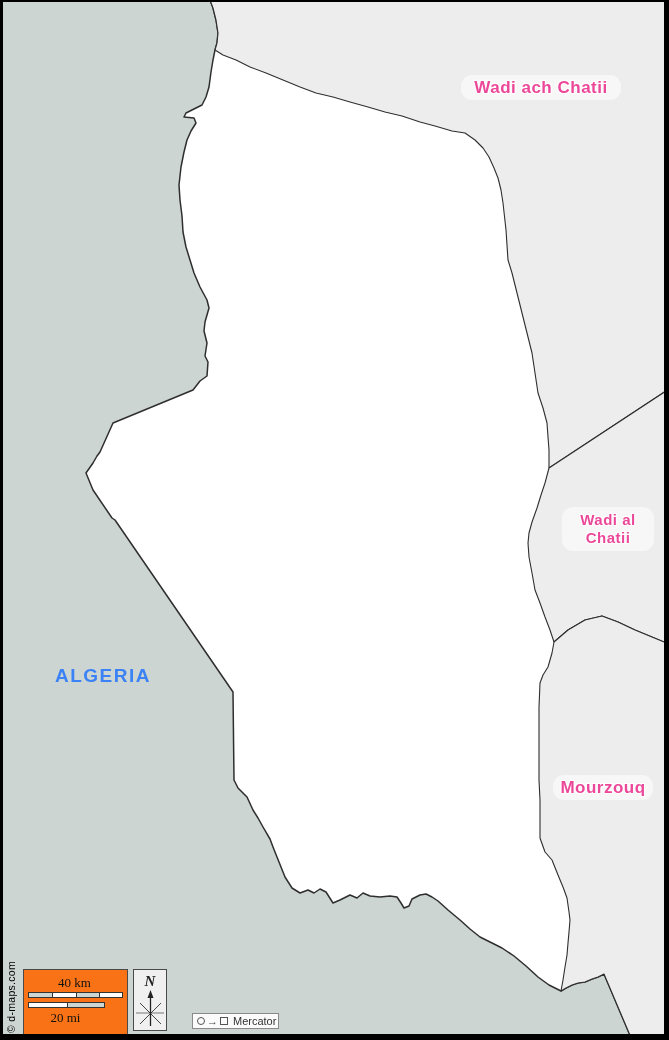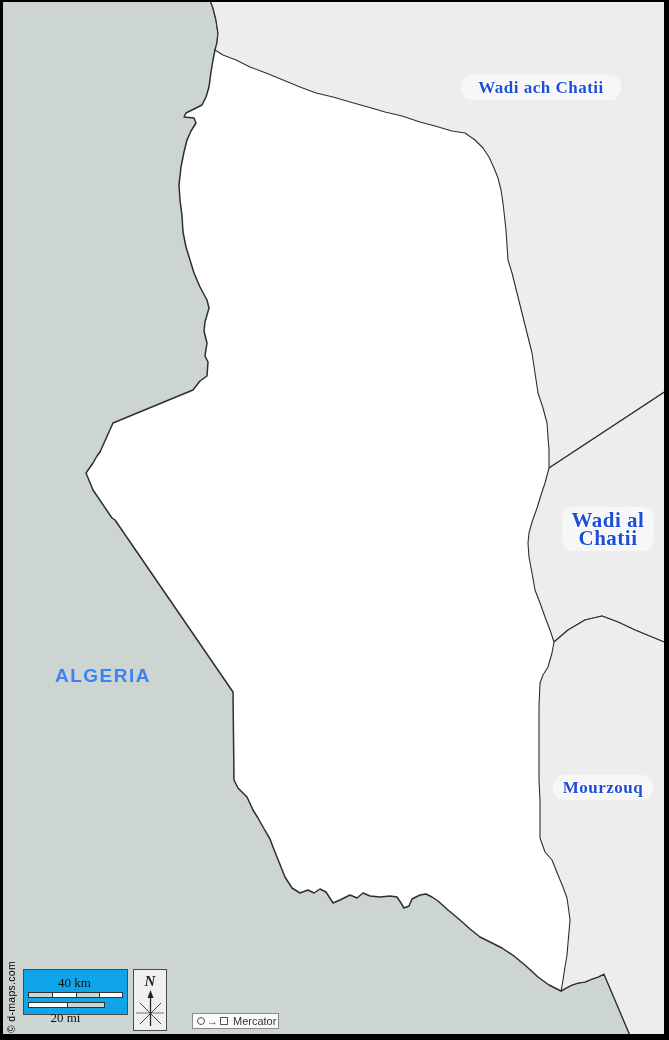--- a/index.html
+++ b/index.html
@@ -11,37 +11,37 @@
   svg.basemap{position:absolute;left:0;top:0;display:block;}
   .frame{
     position:absolute;inset:0;pointer-events:none;
     border-style:solid;border-color:#000;
     border-width:2px 5px 6px 3px;
   }
   
   .region-label{
     position:absolute;display:flex;flex-direction:column;
     align-items:center;justify-content:center;
-    font-weight:bold;color:#1d4ed8;
+    font-weight:bold;color:#ec4899;
     background:rgba(255,255,255,0.55);border-radius:11px;
     text-shadow:-1px -1px 0 #fff,1px -1px 0 #fff,-1px 1px 0 #fff,1px 1px 0 #fff;
-    letter-spacing:.5px;white-space:nowrap;font-family:Liberation Serif, serif;
+    letter-spacing:.5px;white-space:nowrap;
   }
   .label-chatii{left:461px;top:75px;width:160px;height:25px;font-size:17px;}
-  .label-hayaat{left:562px;top:507px;width:92px;height:44px;font-size:21px;line-height:18px;}
+  .label-hayaat{left:562px;top:507px;width:92px;height:44px;font-size:15px;line-height:18px;}
   .label-mourzouq{left:553px;top:775px;width:100px;height:25px;font-size:17px;}
   .label-algeria{
     position:absolute;left:55px;top:665px;
     font-size:19px;font-weight:bold;letter-spacing:1.5px;color:#3b82f6;
     white-space:nowrap;
   }
   
   .scalebar-box{
-    position:absolute;left:23px;top:969px;width:105px;height:46px;
-    background:#0ea5e9;border:1px solid #4a4a4a;box-sizing:border-box;
+    position:absolute;left:23px;top:969px;width:105px;height:72px;
+    background:#f97316;border:1px solid #4a4a4a;box-sizing:border-box;
   }
   .scalebar-box .km-text,.scalebar-box .mi-text{
     position:absolute;font-family:"Liberation Serif",serif;
     font-size:13px;color:#111;text-align:center;
   }
   .scalebar-box .km-text{left:4px;top:5px;width:93px;}
   .scalebar-box .mi-text{left:4px;top:40px;width:75px;}
   .bar{position:absolute;display:flex;border:1px solid #333;box-sizing:content-box;height:4px;}
   .bar-km{left:4px;top:22px;width:93px;}
   .bar-mi{left:4px;top:32px;width:75px;}

